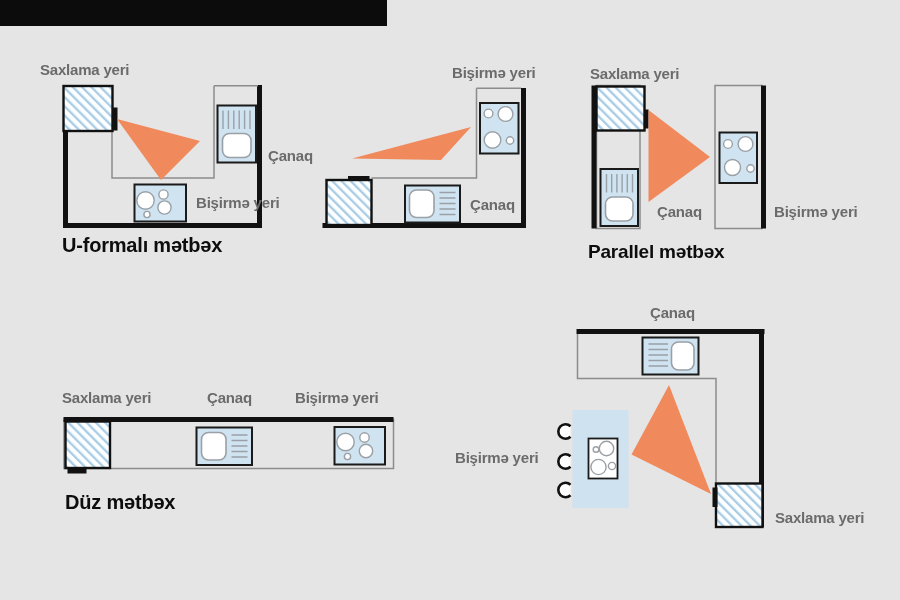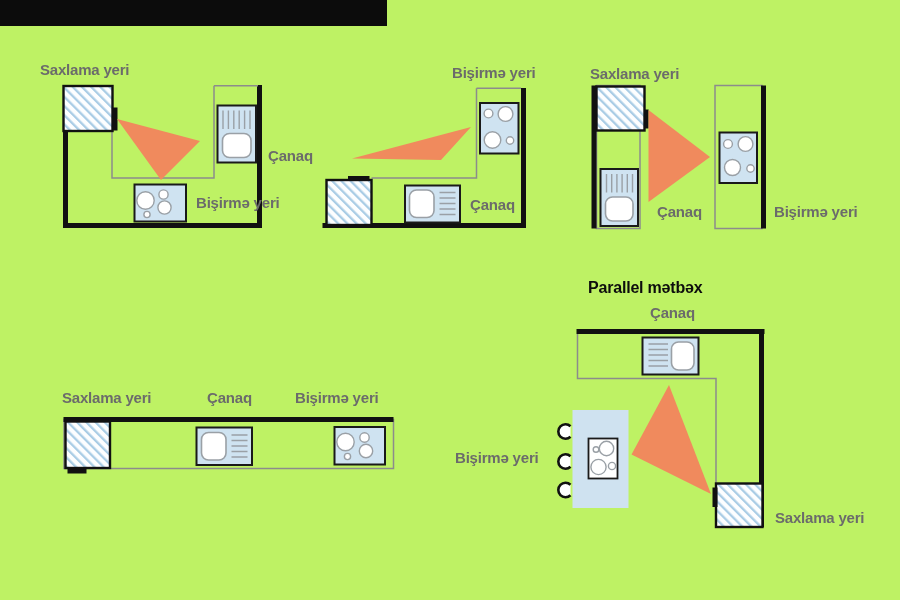--- a/index.html
+++ b/index.html
@@ -1,30 +1,30 @@
 <!DOCTYPE html>
 <html style="--triangle-orange: #F08A5D; --appliance-blue: #CFE3F1; --island-blue: #CFE2F0; --hatch-blue: #A9CCE5; --counter-black: #111111; --counter-gray: #8C8C8C; --appliance-border: #1A1A1A; --detail-gray: #9AA0A6; --label-gray: #6B6B6B; --title-color: #0D0D0D;"><head>
 <meta charset="utf-8">
 <style>
   html,body{margin:0;padding:0;background:#fff;}
   .stage{
-    position:relative;width:900px;height:600px;background:#bef264;overflow:hidden;
+    position:relative;width:900px;height:600px;background:#e5e5e5;overflow:hidden;
     font-family:"Liberation Sans","DejaVu Sans",sans-serif;
   }
   .topbar{position:absolute;left:0;top:0;width:387px;height:26px;background:#0c0c0c;}
   svg.scene{position:absolute;left:0;top:0;width:900px;height:600px;}
   .lbl{
     position:absolute;font-size:15px;font-weight:bold;color:var(--label-gray);
     letter-spacing:-0.2px;white-space:nowrap;line-height:18px;
   }
   .title{
     position:absolute;font-size:20px;font-weight:bold;color:var(--title-color);
     letter-spacing:-0.2px;white-space:nowrap;line-height:24px;
   }
-  .title.big{font-size:16px;margin-top:36px;}
+  .title.big{font-size:19px;}
   
   .thick{stroke:var(--counter-black);stroke-width:5;fill:none;}
   .thin{stroke:var(--counter-gray);stroke-width:1.5;fill:none;}
   .stor{fill:url(#hatch);stroke:var(--counter-black);stroke-width:2.4;}
   .tab{fill:var(--counter-black);}
   .appl{fill:var(--appliance-blue);stroke:var(--appliance-border);stroke-width:2;}
   .basin{fill:#ffffff;stroke:var(--detail-gray);stroke-width:1.6;}
   .burner{fill:#ffffff;stroke:var(--detail-gray);stroke-width:1.4;}
   .dline{stroke:var(--detail-gray);stroke-width:1.4;fill:none;}
   .tri{fill:var(--triangle-orange);}
@@ -151,30 +151,32 @@
       <path class="chair" d="M 570.5 426.3 A 7.2 7.2 0 1 0 570.5 436.7"></path>
       <path class="chair" d="M 570.5 456.3 A 7.2 7.2 0 1 0 570.5 466.7"></path>
       <path class="chair" d="M 570.5 484.8 A 7.2 7.2 0 1 0 570.5 495.2"></path>
       <polygon class="tri" points="669,385 631.5,454.5 711,494"></polygon>
     </g>
   </svg>
 
   <div class="lbl" style="left:40px;top:61px">Saxlama yeri</div>
   <div class="lbl" style="left:268px;top:147px">Çanaq</div>
   <div class="lbl" style="left:196px;top:194px">Bişirmə yeri</div>
+  <div class="title" style="left:62px;top:233px">U-formalı mətbəx</div>
 
   <div class="lbl" style="left:452px;top:64px">Bişirmə yeri</div>
   <div class="lbl" style="left:470px;top:196px">Çanaq</div>
 
   <div class="lbl" style="left:590px;top:65px">Saxlama yeri</div>
   <div class="lbl" style="left:657px;top:203px">Çanaq</div>
   <div class="lbl" style="left:774px;top:203px">Bişirmə yeri</div>
   <div class="title big" style="left:588px;top:240px">Parallel mətbəx</div>
 
   <div class="lbl" style="left:62px;top:389px">Saxlama yeri</div>
   <div class="lbl" style="left:207px;top:389px">Çanaq</div>
   <div class="lbl" style="left:295px;top:389px">Bişirmə yeri</div>
+  <div class="title" style="left:65px;top:490px">Düz mətbəx</div>
 
   <div class="lbl" style="left:650px;top:304px">Çanaq</div>
   <div class="lbl" style="left:455px;top:449px">Bişirmə yeri</div>
   <div class="lbl" style="left:775px;top:509px">Saxlama yeri</div>
 
 </div>
 
 </body></html>

